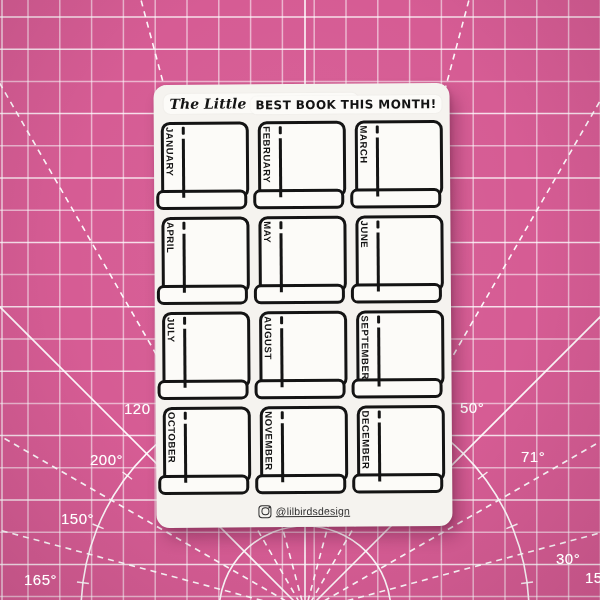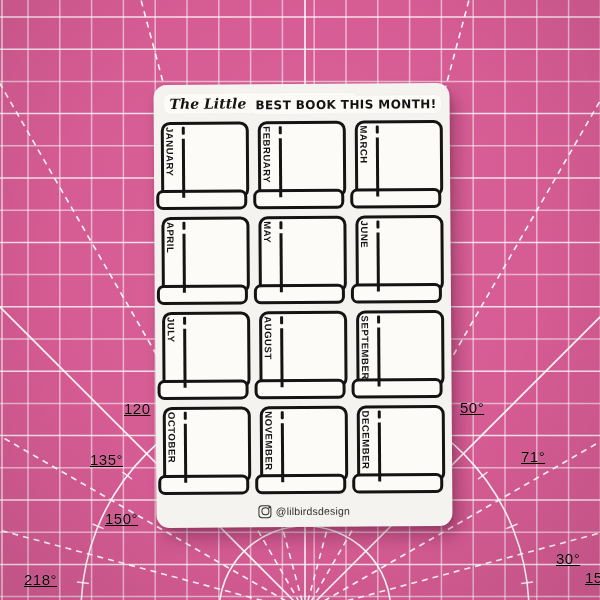--- a/index.html
+++ b/index.html
@@ -8,27 +8,26 @@
     background:var(--mat-pink,#d65c94);
     font-family:"Liberation Sans",sans-serif;
   }
   
   #mat-svg{position:absolute;left:0;top:0;z-index:0;}
   .vignette{
     position:absolute;inset:0;z-index:1;pointer-events:none;
     background:radial-gradient(ellipse at 50% 42%,rgba(255,255,255,0.05) 0%,rgba(0,0,0,0.0) 55%,rgba(0,0,0,0.10) 100%);
   }
   .angle-label{
-    position:absolute;z-index:1;color:#000000;font-size:15px;letter-spacing:.5px;
+    position:absolute;z-index:1;color:#ffffff;font-size:15px;letter-spacing:.5px;
     text-shadow:0 0 1px rgba(255,255,255,.45);
-    text-decoration:underline;
   }
   .al-0{left:124px;top:400px;}  
   .al-1{left:90px;top:451px;}   
-  .al-2{left:61px;top:510px;margin-left:44px;}   
+  .al-2{left:61px;top:510px;}   
   .al-3{left:24px;top:571px;}   
   .al-4{left:460px;top:399px;}  
   .al-5{left:521px;top:448px;}  
   .al-6{left:556px;top:506px;margin-top:44px;}  
   .al-7{left:585px;top:569px;}  
 
   
   .sheet{
     position:absolute;left:155px;top:84px;width:296px;height:443px;z-index:2;
     background:var(--sheet-bg,#f5f3ef);border-radius:13px;
@@ -86,21 +85,21 @@
     border:1.6px solid var(--handle,#2f2f2f);border-radius:3.5px;display:inline-block;
   }
   .ig-icon::before{
     content:'';position:absolute;inset:1.8px;
     border:1.4px solid var(--handle,#2f2f2f);border-radius:50%;
   }
   .ig-icon::after{
     content:'';position:absolute;top:0.6px;right:0.6px;width:1.8px;height:1.8px;
     background:var(--handle,#2f2f2f);border-radius:50%;
   }
-  .handle{font-size:10.5px;color:var(--handle,#2f2f2f);letter-spacing:.2px;}
+  .handle{font-size:10.5px;color:var(--handle,#2f2f2f);letter-spacing:.2px;text-decoration:underline;}
 </style>
 </head>
 <body style="--mat-pink: #d65c94; --sheet-bg: #f5f3ef; --sticker-bg: #fcfbf8; --ink: #141414; --handle: #2f2f2f;">
 
 <svg id="mat-svg" width="600" height="600" viewBox="0 0 600 600">
     <line x1="28" y1="0" x2="28" y2="600" stroke="#ffffff" stroke-width="1.5" stroke-opacity="0.55"></line>
     <line x1="59.8" y1="0" x2="59.8" y2="600" stroke="#ffffff" stroke-width="1.5" stroke-opacity="0.55"></line>
     <line x1="91.6" y1="0" x2="91.6" y2="600" stroke="#ffffff" stroke-width="1.5" stroke-opacity="0.55"></line>
     <line x1="123.4" y1="0" x2="123.4" y2="600" stroke="#ffffff" stroke-width="1.5" stroke-opacity="0.55"></line>
     <line x1="155.2" y1="0" x2="155.2" y2="600" stroke="#ffffff" stroke-width="1.5" stroke-opacity="0.55"></line>
@@ -160,23 +159,23 @@
     <line x1="276.54529009602874" y1="395.86502022050934" x2="274.97897578938813" y2="383.9676818840236" stroke="#ffffff" stroke-width="1.4" stroke-opacity="0.9"></line>
     <line x1="221.57501174441046" y1="410.5942619125395" x2="216.98281055602936" y2="399.5077075224041" stroke="#ffffff" stroke-width="1.4" stroke-opacity="0.9"></line>
     <line x1="172.2900084760989" y1="439.04897181651074" x2="164.98487132799426" y2="429.5287317330159" stroke="#ffffff" stroke-width="1.4" stroke-opacity="0.9"></line>
     <line x1="132.04897181651077" y1="479.2900084760988" x2="122.52873173301595" y2="471.9848713279942" stroke="#ffffff" stroke-width="1.4" stroke-opacity="0.9"></line>
     <line x1="103.59426191253948" y1="528.5750117444104" x2="92.50770752240405" y2="523.9828105560293" stroke="#ffffff" stroke-width="1.4" stroke-opacity="0.9"></line>
     <line x1="88.86502022050934" y1="583.5452900960288" x2="76.96768188402362" y2="581.9789757893882" stroke="#ffffff" stroke-width="1.4" stroke-opacity="0.9"></line>
   </svg>
 <div class="vignette"></div>
 
 <div class="angle-label al-0">120</div>
-<div class="angle-label al-1">135°</div>
+<div class="angle-label al-1">200°</div>
 <div class="angle-label al-2">150°</div>
-<div class="angle-label al-3">218°</div>
+<div class="angle-label al-3">165°</div>
 <div class="angle-label al-4">50°</div>
 <div class="angle-label al-5">71°</div>
 <div class="angle-label al-6">30°</div>
 <div class="angle-label al-7">15</div>
 
 <div class="sheet">
   <div class="brand-sticker">The Little Bird Designs</div>
   <div class="title-sticker">BEST BOOK THIS MONTH!</div>
 
   <div class="books">

